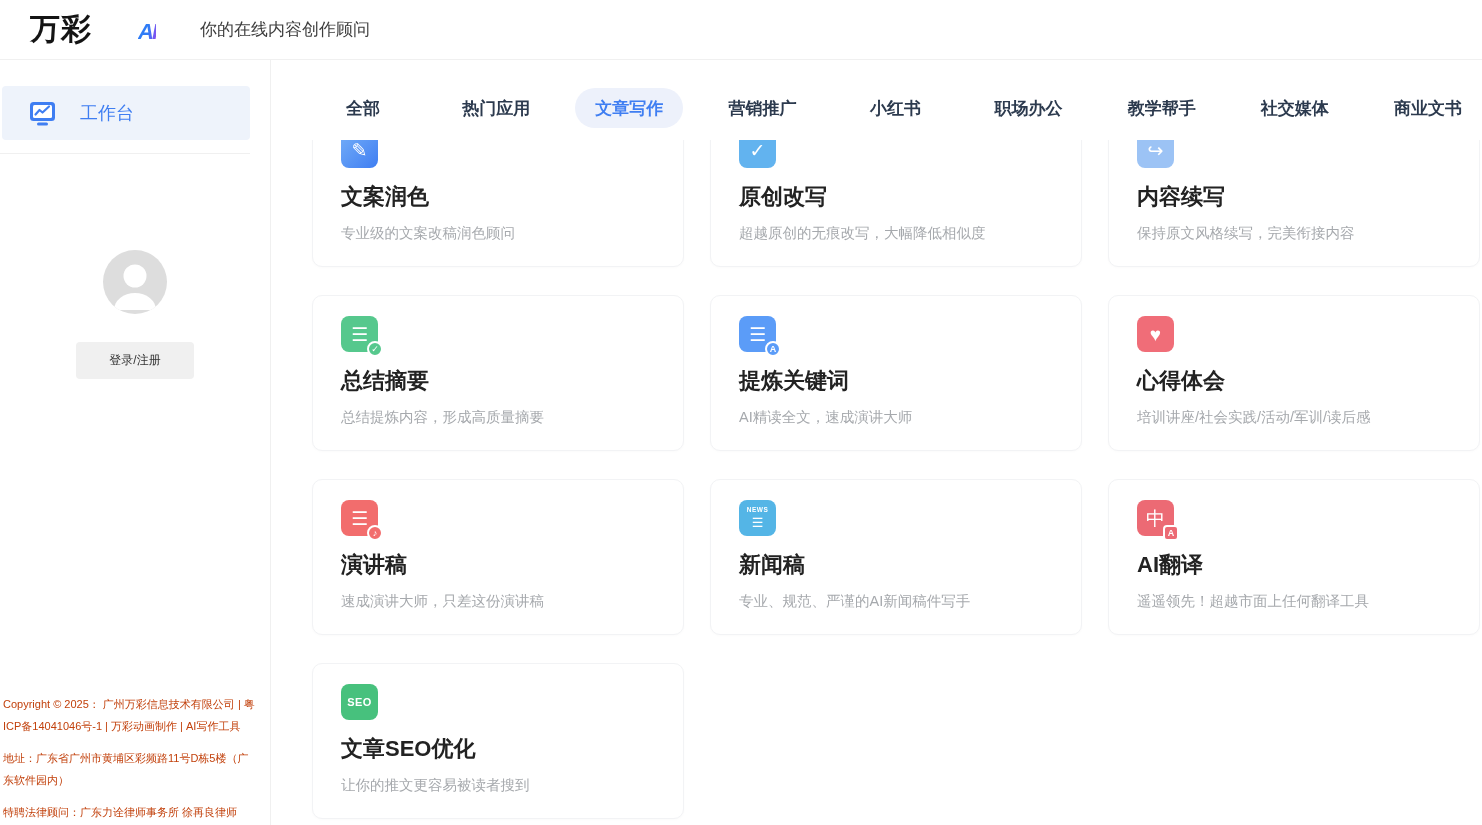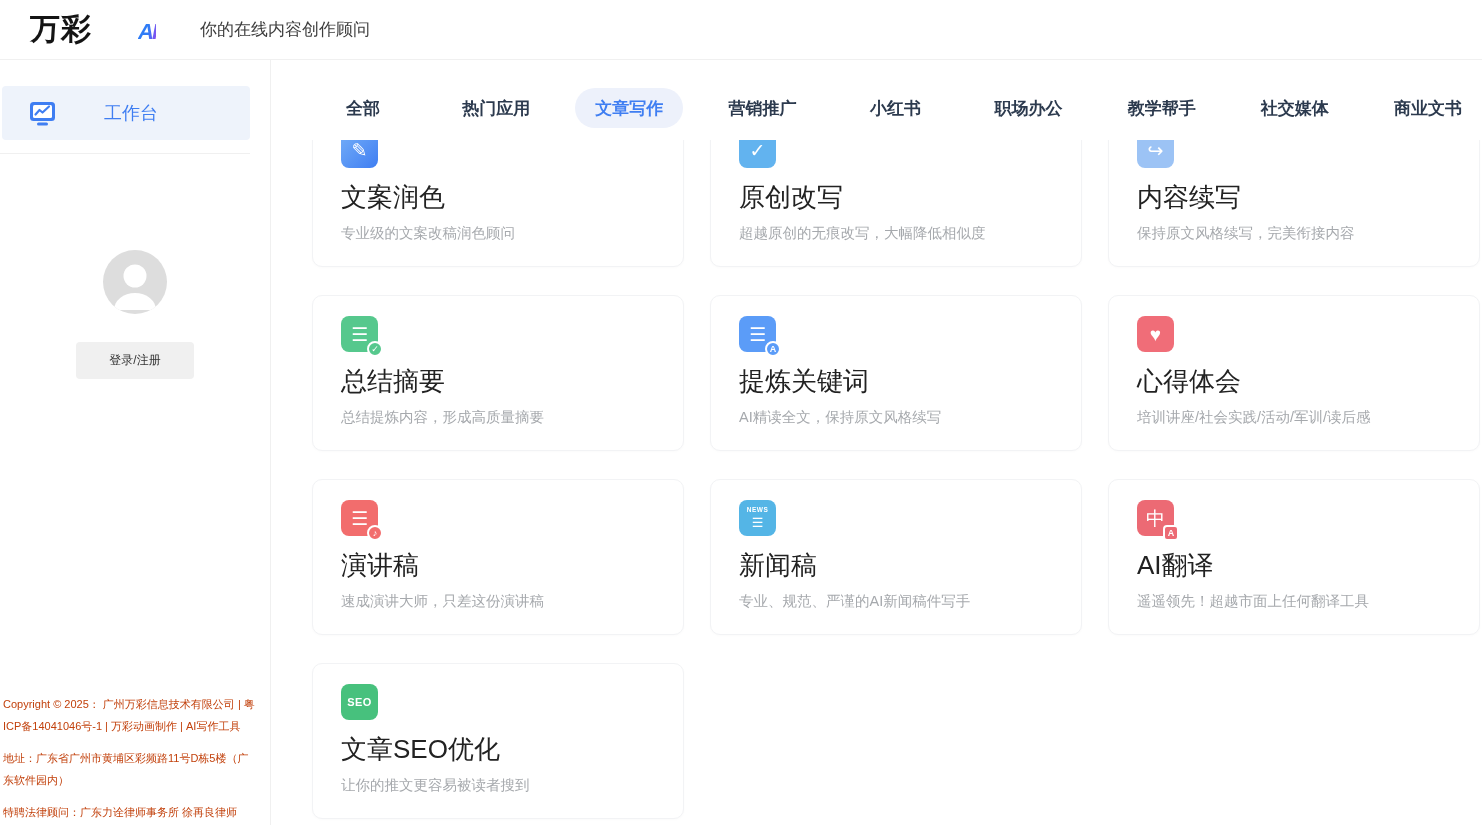--- a/index.html
+++ b/index.html
@@ -13,21 +13,21 @@
   .logo-cn { font-size:30px; font-weight:800; color:#141414; letter-spacing:1px; }
   .logo-ai { font-size:22px; font-weight:900; font-style:italic; margin-left:6px; letter-spacing:-2px;
              background:linear-gradient(100deg,#2f7cf6 55%,#8a4df0 95%);
              -webkit-background-clip:text; background-clip:text; color:transparent; }
   .tagline { margin-left:44px; font-size:17px; color:#3d3d3d; }
 
   
   .sidebar { position:absolute; top:60px; left:0; width:271px; height:765px;
              border-right:1px solid #f0f0f0; background:#fff; }
   .workspace { margin:26px 20px 0 2px; height:54px; background:#eef3fb; border-radius:4px;
-               display:flex; align-items:center; padding-left:27px; cursor:pointer;gap:24px; }
+               display:flex; align-items:center; padding-left:27px; cursor:pointer; }
   .workspace-label { margin-left:24px; color:#3f7ef2; font-size:18px; }
   .side-divider { border-bottom:1px solid #f0f0f0; margin:13px 20px 0 0; }
   .avatar-wrap { margin:96px auto 0; width:64px; height:64px; }
   .login-btn { display:block; margin:28px auto 0; width:118px; height:37px; background:#f0f0f0;
                border:none; border-radius:4px; font-size:12px; color:#333; cursor:pointer;
                font-family:inherit; }
   .side-footer { position:absolute; left:3px; right:14px; bottom:2px; color:#c2410c;
                  font-size:11px; line-height:22px;margin-top:44px; }
   .side-footer p { margin-bottom:10px; }
   .side-footer p:last-child { margin-bottom:0; }
@@ -37,21 +37,21 @@
   .tabs { margin-top:28px; height:40px; display:flex; padding-left:38px;gap:25px; }
   .tab { width:127px; height:40px; display:flex; align-items:center; justify-content:center;
          font-size:17px; font-weight:600; color:#2c3a4e; cursor:pointer; border-radius:22px; }
   .tab.active { color:#3f7ef2; background:#edf1fb; }
 
   .cards-viewport { margin-top:12px; height:685px; overflow:hidden; }
   .cards-grid { margin-top:-29px; display:grid; grid-template-columns:repeat(3,372px);
                 column-gap:26px; row-gap:28px; padding-left:41px; }
   .card { width:372px; height:156px; background:#fff; border:1px solid #f2f3f5; border-radius:10px;
           padding:20px 28px; cursor:pointer; box-shadow:0 1px 3px rgba(0,0,0,0.02); }
-  .card-title { margin-top:14px; font-size:26px; font-weight:400; color:#222; line-height:30px; }
+  .card-title { margin-top:14px; font-size:22px; font-weight:700; color:#222; line-height:30px; }
   .card-desc { margin-top:12px; font-size:14.5px; color:#a6a9ad; }
 
   .card-icon { position:relative; width:37px; height:36px; border-radius:8px; color:#fff;
                display:flex; flex-direction:column; align-items:center; justify-content:center; }
   .icon-glyph { font-size:19px; line-height:1; }
   .icon-glyph.txt { font-size:11px; font-weight:800; letter-spacing:0.5px; }
   .icon-label { font-size:6.5px; font-weight:800; letter-spacing:0.5px; line-height:1;
                 margin-bottom:2px; }
   .icon-label + .icon-glyph { font-size:13px; }
   .icon-badge { position:absolute; right:-5px; bottom:-5px; min-width:16px; height:16px;
@@ -151,21 +151,21 @@
           </div>
           <div class="card-title">总结摘要</div>
           <div class="card-desc">总结提炼内容，形成高质量摘要</div>
         </div>
         <div class="card">
           <div class="card-icon" style="background: rgb(91, 156, 248);">
             <span class="icon-glyph">☰</span>
             <span class="icon-badge" style="background: rgb(91, 156, 248);">A</span>
           </div>
           <div class="card-title">提炼关键词</div>
-          <div class="card-desc">AI精读全文，保持原文风格续写</div>
+          <div class="card-desc">AI精读全文，速成演讲大师</div>
         </div>
         <div class="card">
           <div class="card-icon" style="background: rgb(240, 109, 120);">
             <span class="icon-glyph">♥</span>
           </div>
           <div class="card-title">心得体会</div>
           <div class="card-desc">培训讲座/社会实践/活动/军训/读后感</div>
         </div>
         <div class="card">
           <div class="card-icon" style="background: rgb(242, 109, 109);">

